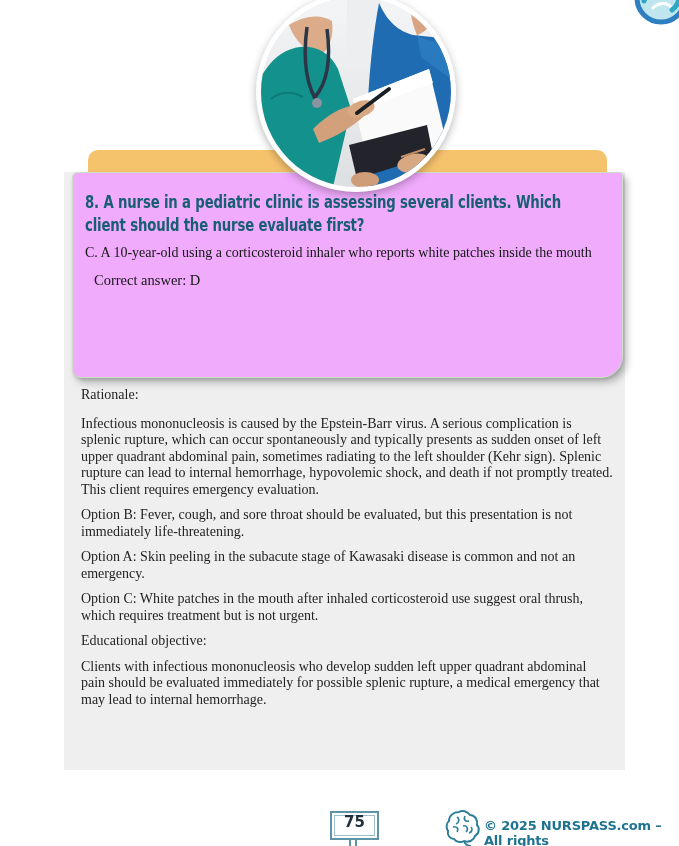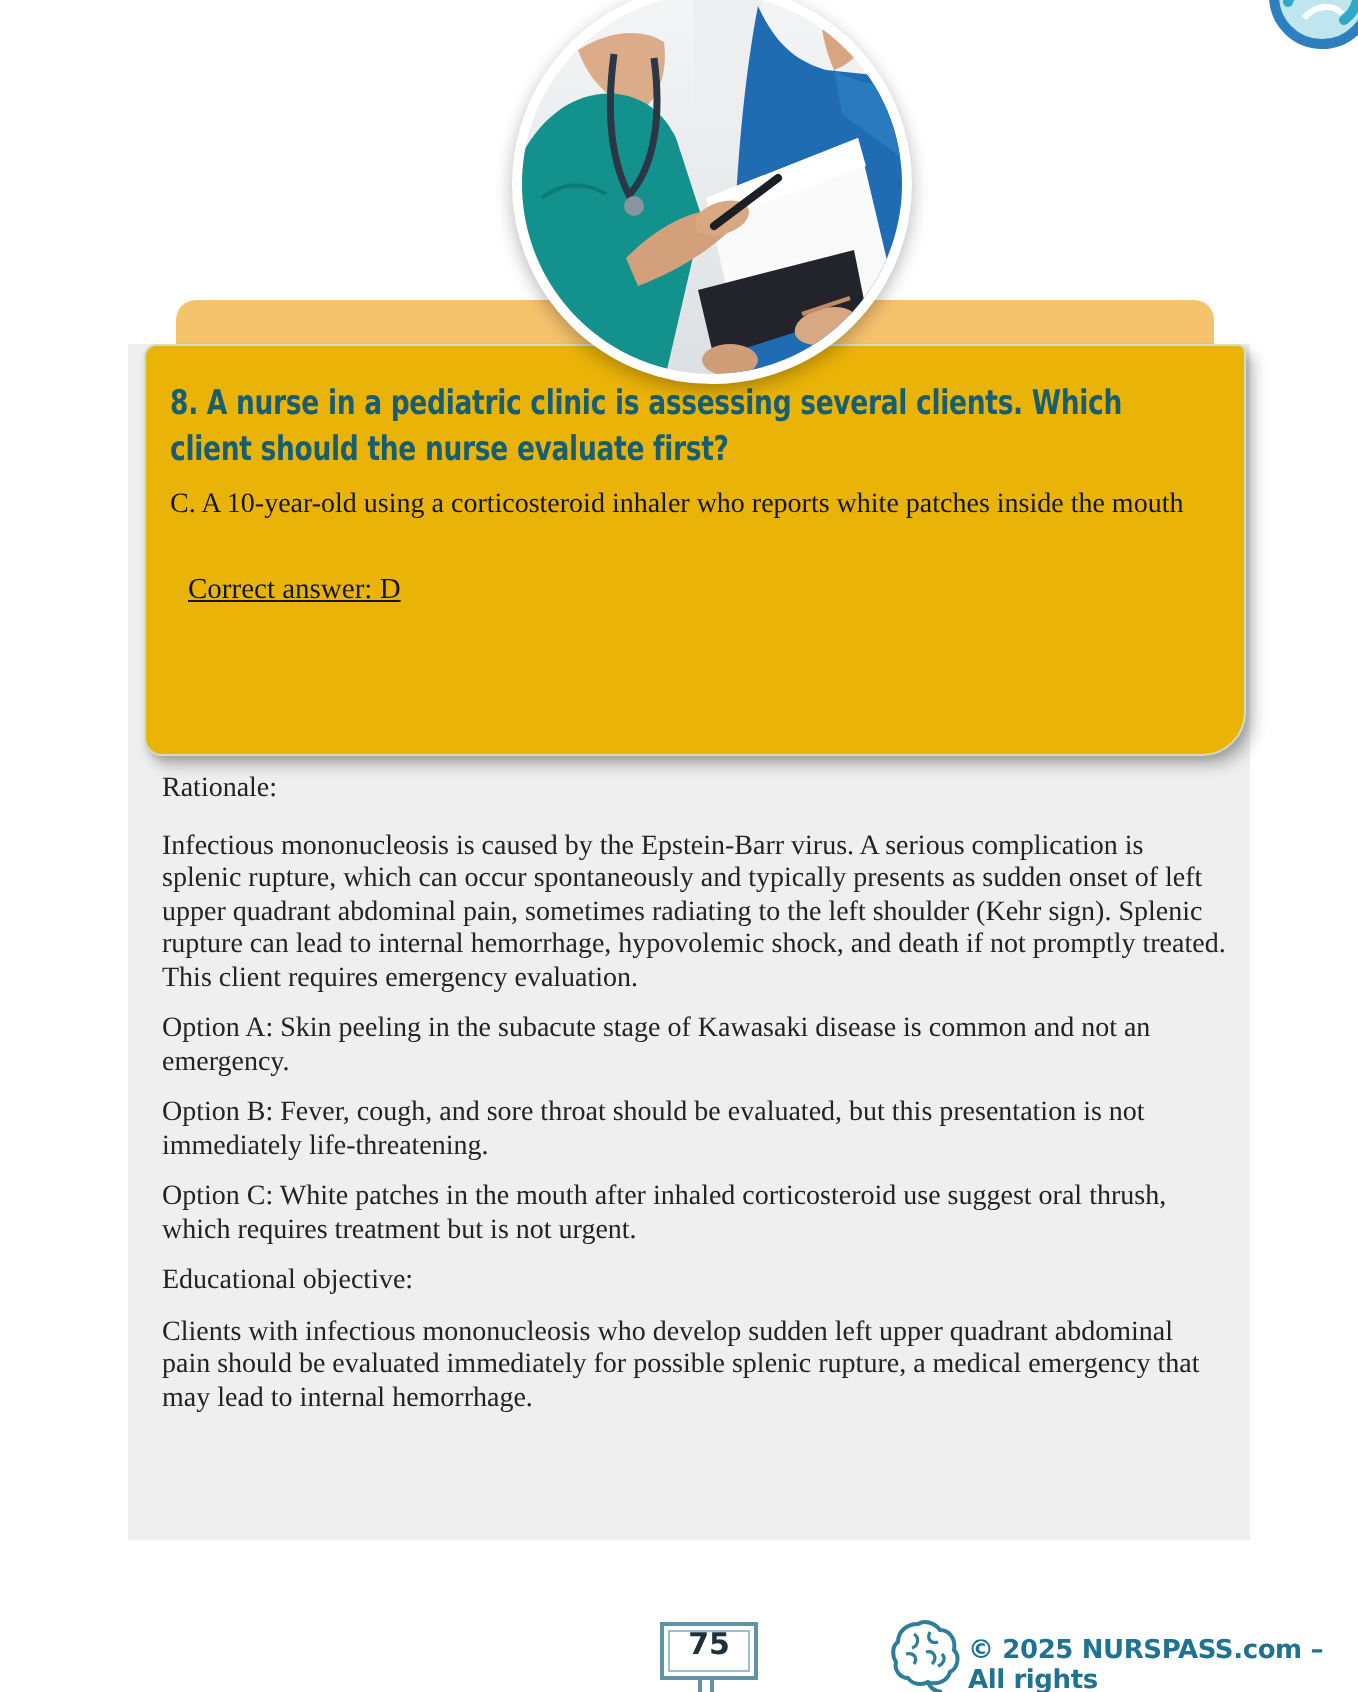--- a/index.html
+++ b/index.html
@@ -16,42 +16,42 @@
   
   .tab{
     position:absolute;left:88px;top:150px;width:519px;height:24px;
     background:#f6c36d;border-radius:10px 10px 0 0;
     border-bottom:2px dotted rgba(186,128,48,.35);
     box-sizing:border-box;
   }
   
   .card{
     position:absolute;left:72px;top:172px;width:551px;height:206px;
-    background:#eab308;
+    background:#f0abfc;
     border:1px solid #cfdcc8;
     border-radius:6px 4px 22px 9px;
     box-shadow:4px 5px 7px rgba(110,115,110,.45), 1px 2px 3px rgba(0,0,0,.15);
     box-sizing:border-box;
     padding:18px 14px 0 12px;
     z-index:2;
   }
   .q-title{
     font-family:"DejaVu Sans", sans-serif;
     font-weight:700;font-size:17px;line-height:23px;
     color:#185e73;letter-spacing:-0.2px;
     white-space:nowrap;width:720px;
     transform:scaleX(0.78);transform-origin:0 0;
     margin:0 0 8px 0;
   }
   .q-option{
     font-size:14px;line-height:1.16;color:#151515;
     width:525px;margin:0 0 10.5px 0;
   }
   .q-correct{
-    font-size:14.5px;color:#151515;margin:26px 0 0 9px;text-decoration:underline;
+    font-size:14.5px;color:#151515;margin:10px 0 0 9px;
   }
   
   .photo-wrap{
     position:absolute;left:256px;top:-8px;width:190px;height:190px;
     border:5px solid #ffffff;border-radius:50%;overflow:hidden;
     box-shadow:0 3px 9px rgba(0,0,0,.28);
     z-index:5;background:#e9ebec;
   }
   .photo-wrap svg{display:block;}
   
@@ -139,22 +139,22 @@
   <svg width="58" height="58" viewBox="0 0 58 58">
     <circle cx="29" cy="29" r="24" fill="#bfe6ee" stroke="#2d7fc0" stroke-width="5"></circle>
     <path d="M12,32 C17,19 32,14 42,20 C49,25 48,35 40,41" fill="none" stroke="#2fa8c4" stroke-width="5" stroke-linecap="round"></path>
     <path d="M20,40 C26,33 35,33 39,38" stroke="#ffffff" stroke-width="3" fill="none"></path>
   </svg>
 </div>
 
 <div class="rationale">
   <p class="spacer">Rationale:</p>
   <p>Infectious mononucleosis is caused by the Epstein-Barr virus. A serious complication is splenic rupture, which can occur spontaneously and typically presents as sudden onset of left upper quadrant abdominal pain, sometimes radiating to the left shoulder (Kehr sign). Splenic rupture can lead to internal hemorrhage, hypovolemic shock, and death if not promptly treated. This client requires emergency evaluation.</p>
+  <p>Option B: Fever, cough, and sore throat should be evaluated, but this presentation is not immediately life-threatening.</p>
   <p>Option A: Skin peeling in the subacute stage of Kawasaki disease is common and not an emergency.</p>
-  <p>Option B: Fever, cough, and sore throat should be evaluated, but this presentation is not immediately life-threatening.</p>
   <p>Option C: White patches in the mouth after inhaled corticosteroid use suggest oral thrush, which requires treatment but is not urgent.</p>
   <p>Educational objective:</p>
   <p>Clients with infectious mononucleosis who develop sudden left upper quadrant abdominal pain should be evaluated immediately for possible splenic rupture, a medical emergency that may lead to internal hemorrhage.</p>
 </div>
 
 <div class="page-box">
   <span>75</span>
 </div>
 <div class="page-post"></div>
 

